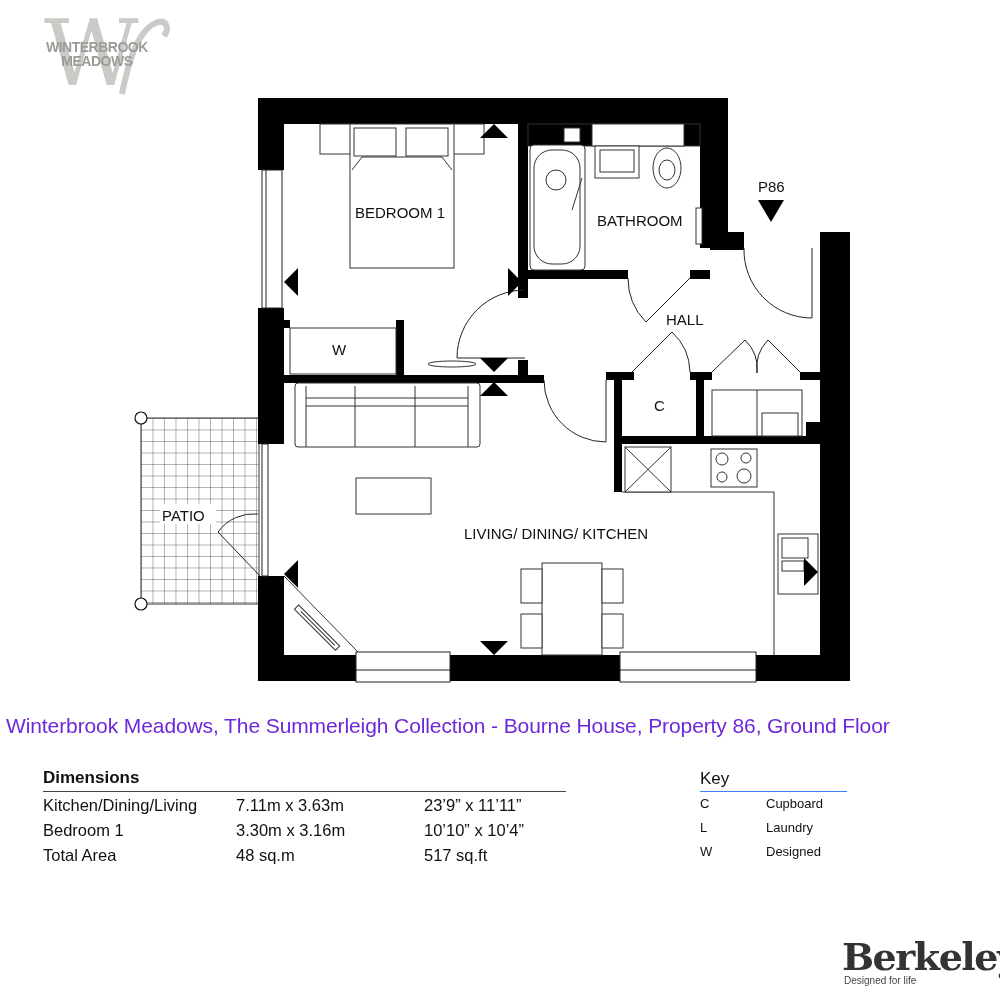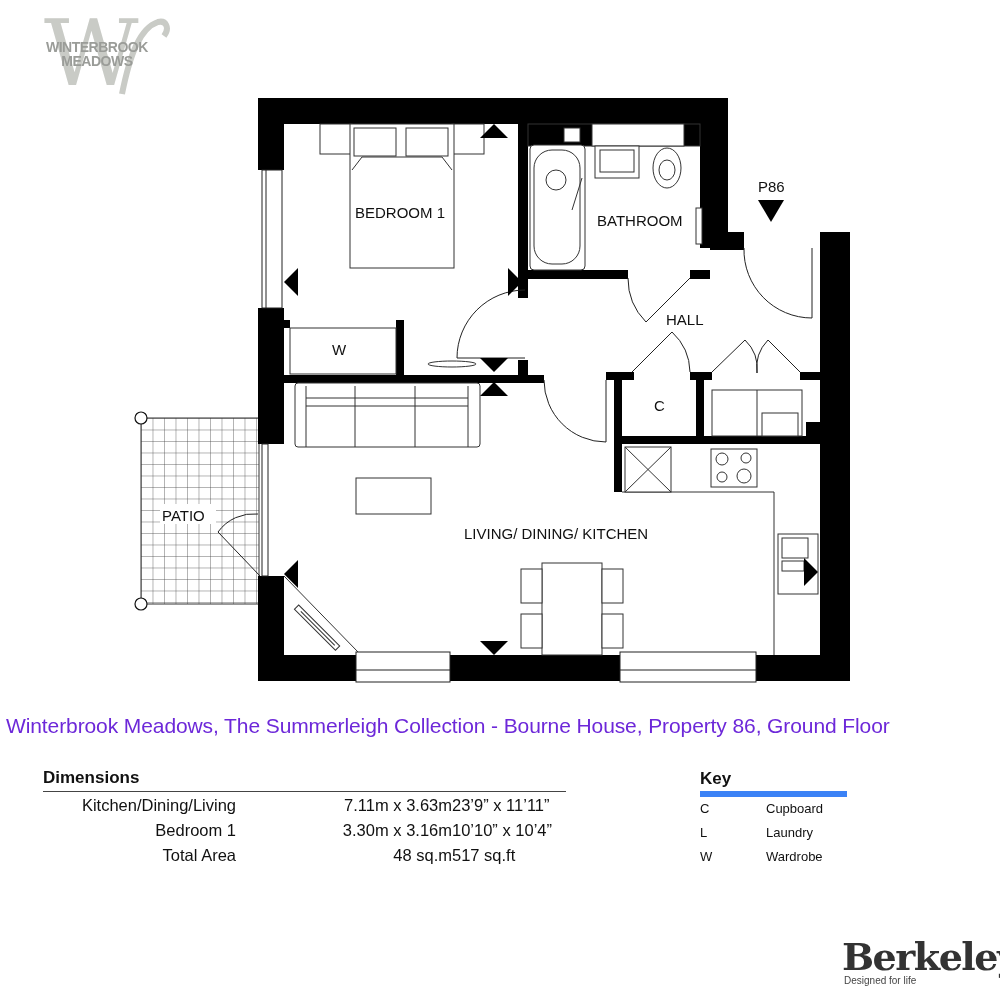--- a/index.html
+++ b/index.html
@@ -6,25 +6,25 @@
   body { width:1000px; height:1000px; position:relative; overflow:hidden; font-family:"Liberation Sans", sans-serif; color:#111; }
   .logo { position:absolute; left:40px; top:14px; width:130px; height:86px; }
   .logo .big-w { position:absolute; left:4px; top:-6px; font-family:"DejaVu Serif", serif; font-size:92px; color:#c9cbc6; line-height:1; }
   .logo .logo-text { position:absolute; left:6px; top:26px; font-family:"Liberation Sans", sans-serif; font-size:14px; letter-spacing:-0.5px; color:#9a9c98; line-height:14px; font-weight:bold;text-align:center; }
   .logo svg { position:absolute; left:0; top:0; }
   svg.plan { position:absolute; left:0; top:0; }
   .room-label { font-family:"Liberation Sans", sans-serif; font-size:15px; fill:#111; }
   .title { position:absolute; left:6px; top:714px; font-size:21px; white-space:nowrap; color:#6d28d9; letter-spacing:-0.1px; }
   .dims { position:absolute; left:43px; top:768px; width:523px; }
   .dims h3 { margin:0; font-size:17px; font-weight:bold; padding-bottom:3px; border-bottom:1px solid #444; }
-  .dims .row { display:flex; font-size:16.5px; height:24px; line-height:24px; margin-top:1px;text-align:right; }
+  .dims .row { display:flex; font-size:16.5px; height:24px; line-height:24px; margin-top:1px; }
   .dims .row .c1 { width:193px; }
-  .dims .row .c2 { width:188px;margin-left:28px; }
+  .dims .row .c2 { width:188px; }
   .key { position:absolute; left:700px; top:769px; width:147px; }
-  .key h3 { margin:0; font-size:17px; font-weight:bold; padding-bottom:2px; border-bottom:6px solid #3b82f6; }
+  .key h3 { margin:0; font-size:17px; font-weight:normal; padding-bottom:2px; border-bottom:1px solid #3b82f6; }
   .key .row { display:flex; font-size:13px; height:24px; line-height:24px; }
   .key .row .k { width:66px; }
   .berkeley { position:absolute; left:842px; top:938px; }
   .berkeley .name { font-family:"DejaVu Serif", serif; font-size:38px; color:#333; letter-spacing:-1.5px; line-height:38px;font-weight:bold; }
   .berkeley .tag { font-size:10px; color:#444; margin-top:-1px; margin-left:2px; }
 </style>
 </head>
 <body>
 
 <div class="logo">
@@ -241,20 +241,20 @@
   <div class="row">
     <span class="k">C</span>
     <span>Cupboard</span>
   </div>
   <div class="row">
     <span class="k">L</span>
     <span>Laundry</span>
   </div>
   <div class="row">
     <span class="k">W</span>
-    <span>Wardrobe</span>
+    <span>Designed</span>
   </div>
 </div>
 
 <div class="berkeley">
   <div class="name">Berkeley</div>
   <div class="tag">Designed for life</div>
 </div>
 
 </body></html>

